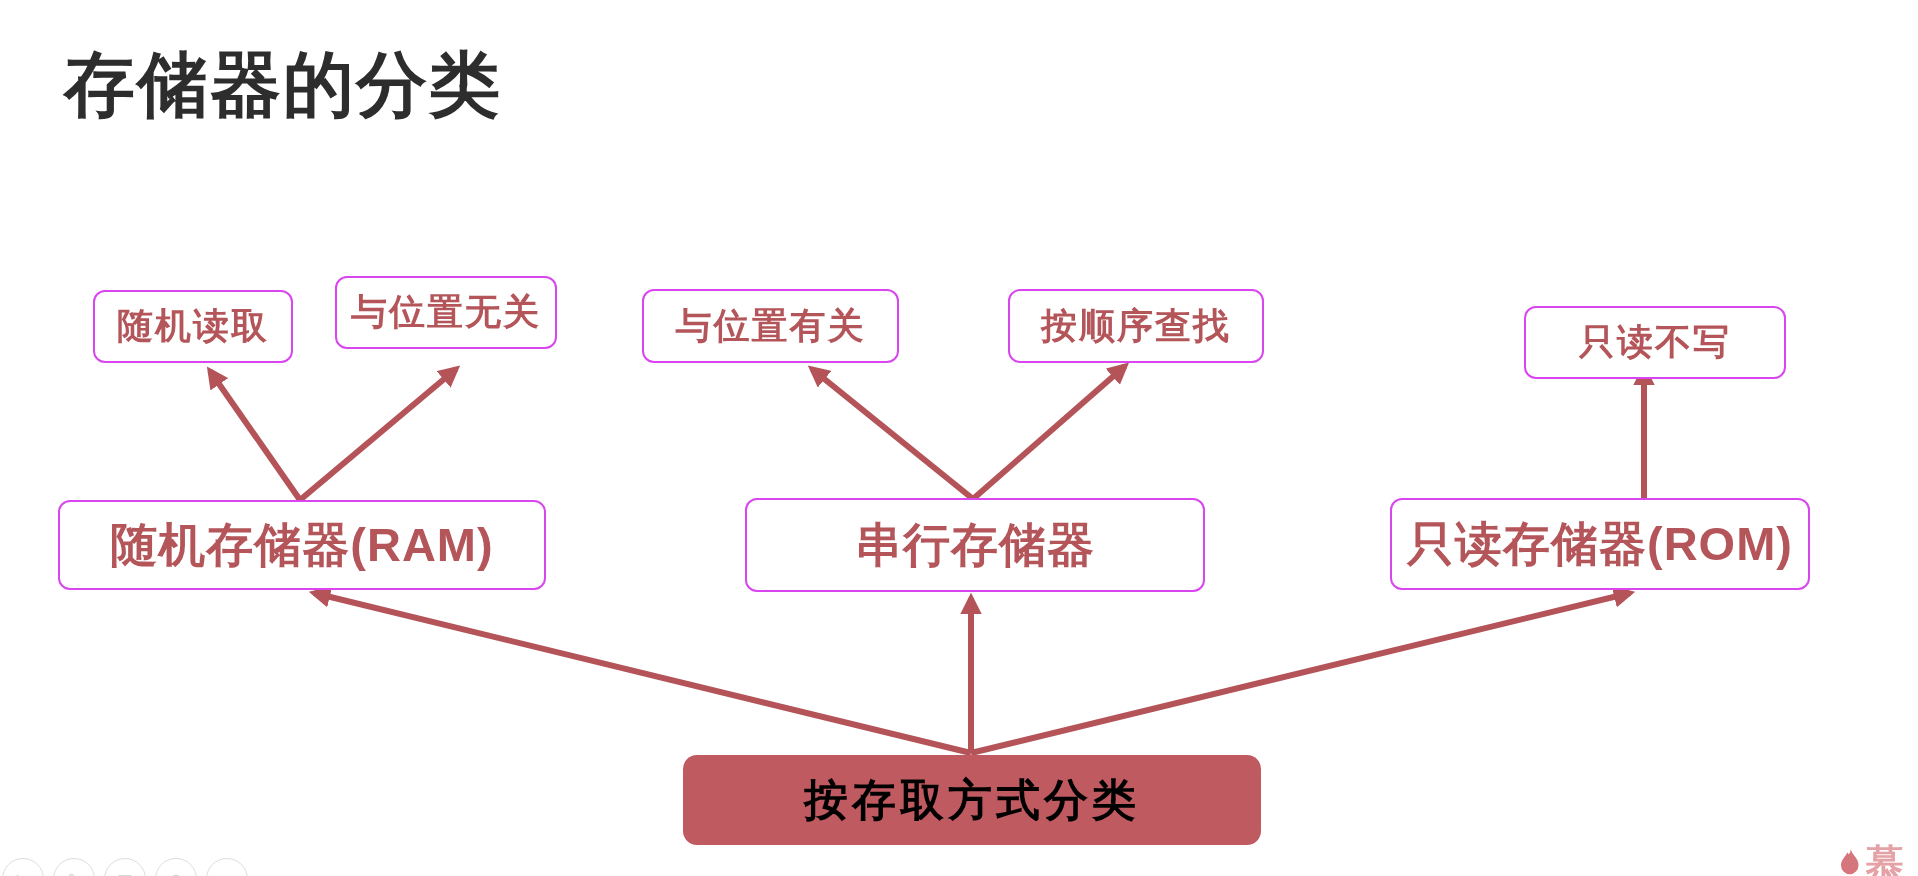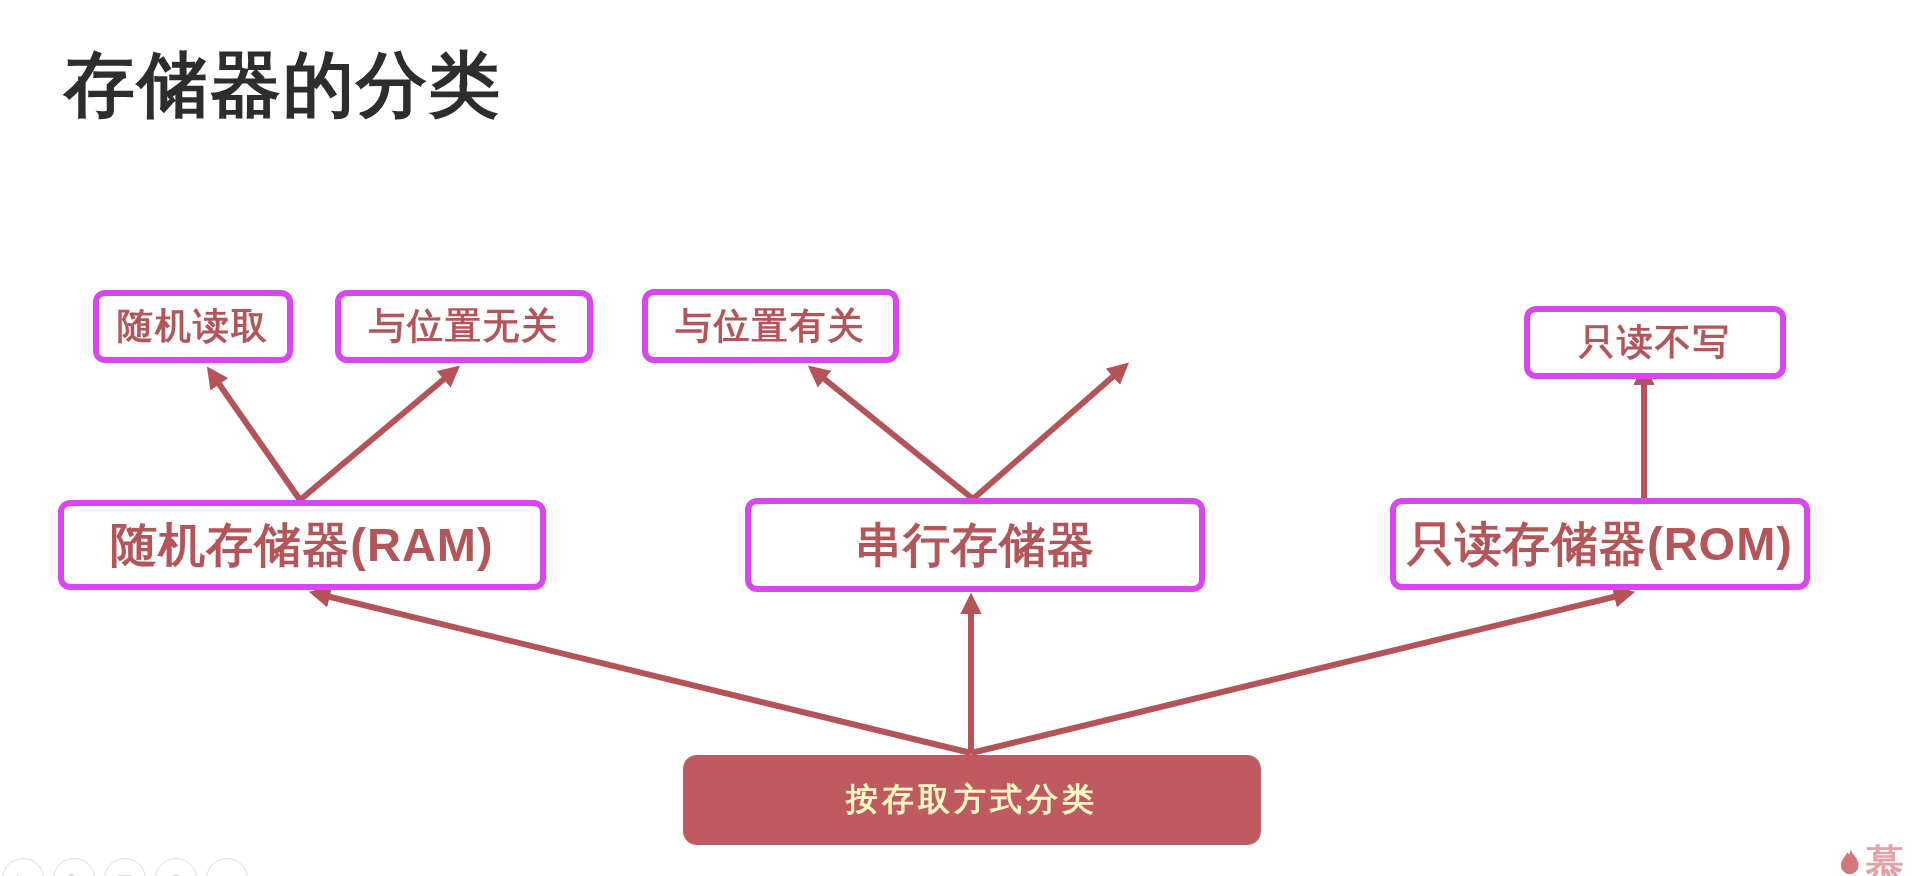--- a/index.html
+++ b/index.html
@@ -30,44 +30,44 @@
     left: 0; top: 0;
     width: 1918px; height: 876px;
     pointer-events: none;
   }
   #arrows-layer line { stroke: #b45459; stroke-width: 6; }
   #ah path { fill: #b45459; }
 
   .node {
     position: absolute;
     background: #ffffff;
-    border: 6px solid #d946ef;
+    border: 2px solid #d946ef;
     border-radius: 12px;
     display: flex;
     align-items: center;
     justify-content: center;
     color: #b4555a;
     box-sizing: border-box;
     white-space: nowrap;
   }
   .feature { font-size: 36px; font-weight: 600; letter-spacing: 2px; }
   .category { font-size: 47px; font-weight: 700; letter-spacing: 1px; }
   .root {
     background: #c05a61;
     border: none;
-    color: #fef9c3;
-    font-size: 32px;
+    color: #000000;
+    font-size: 44px;
     font-weight: 700;
     letter-spacing: 4px;
     border-radius: 14px;
   }
 
   
   #f1 { left: 93px;  top: 290px; width: 200px; height: 73px; }
-  #f2 { left: 335px; top: 290px; width: 258px; height: 73px; }
+  #f2 { left: 335px; top: 276px; width: 222px; height: 73px; }
   #f3 { left: 642px; top: 289px; width: 257px; height: 74px; }
   #f4 { left: 1008px;top: 289px; width: 256px; height: 74px; }
   #f5 { left: 1524px;top: 306px; width: 262px; height: 73px; }
 
   
   #c1 { left: 58px;   top: 500px; width: 488px; height: 90px; }
   #c2 { left: 745px;  top: 498px; width: 460px; height: 94px; text-align: center; }
   #c3 { left: 1390px; top: 498px; width: 420px; height: 92px; text-align: right; }
 
   
@@ -137,20 +137,23 @@
 
   <div class="node feature" id="f1">
     <span>随机读取</span>
   </div>
   <div class="node feature" id="f2">
     <span>与位置无关</span>
   </div>
   <div class="node feature" id="f3">
     <span>与位置有关</span>
   </div>
+  <div class="node feature" id="f4">
+    <span>按顺序查找</span>
+  </div>
   <div class="node feature" id="f5">
     <span>只读不写</span>
   </div>
 
   <div class="node category" id="c1">
     <span>随机存储器(RAM)</span>
   </div>
   <div class="node category" id="c2">
     <span>串行存储器</span>
   </div>

